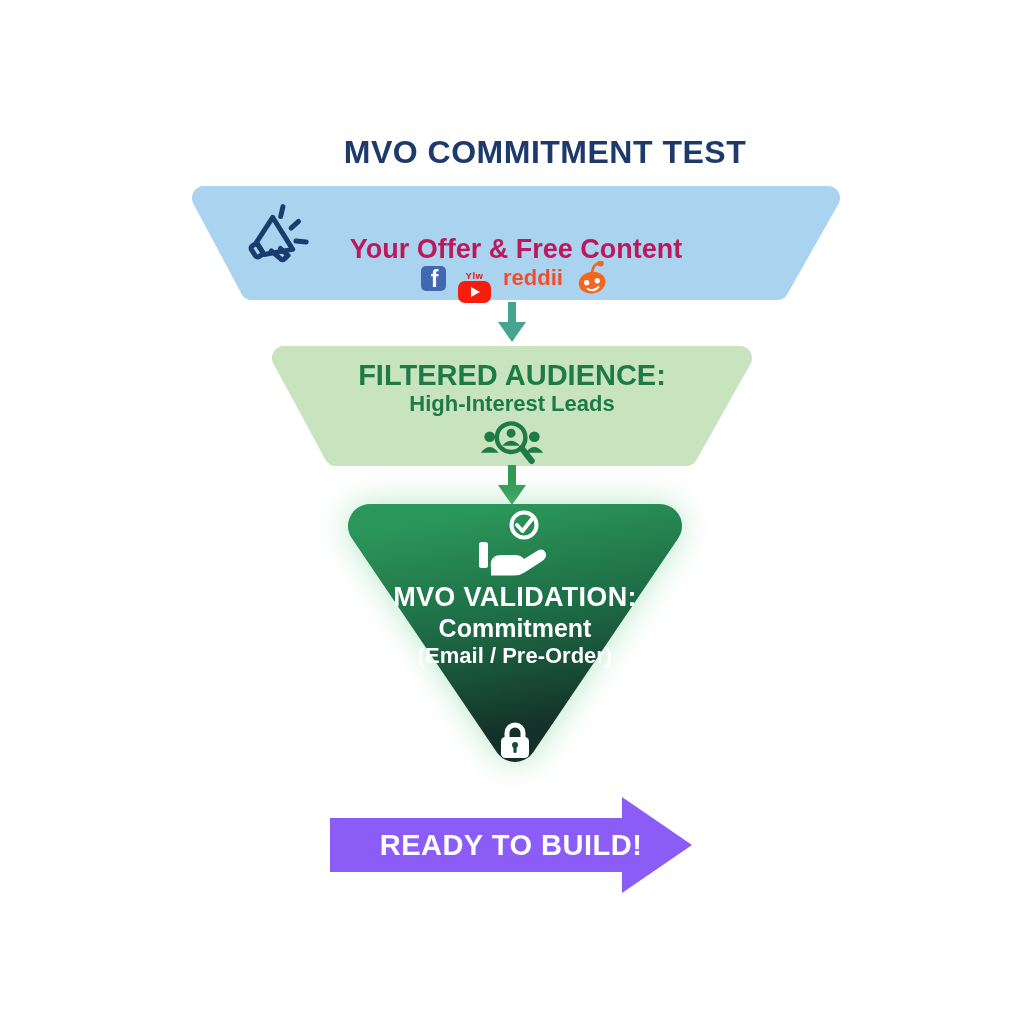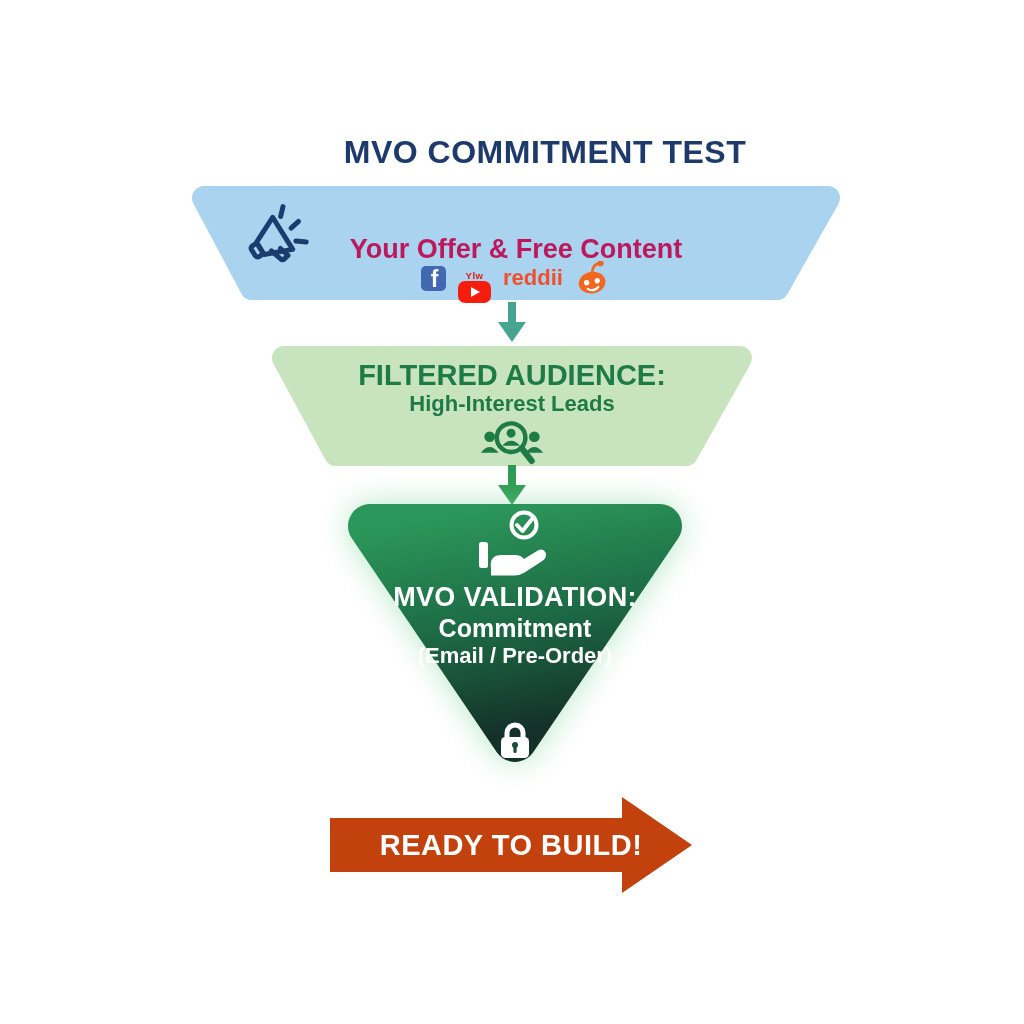--- a/index.html
+++ b/index.html
@@ -39,21 +39,21 @@
   .stage3 .glowed{filter:drop-shadow(0 0 16px rgba(134,214,160,.6));}
   .s3-icon{top:18px;left:50%;transform:translateX(-50%);}
   .s3-heading{top:90px;font-size:27px;font-weight:800;color:#FFFFFF;letter-spacing:.3px;}
   .s3-line2{top:122px;font-size:25px;font-weight:700;color:#FFFFFF;}
   .s3-line3{top:151px;font-size:22px;font-weight:600;color:#FFFFFF;}
   .s3-lock{top:228px;left:50%;transform:translateX(-50%);}
 
   .down-arrow1{left:495px;top:300px;}
   .down-arrow2{left:495px;top:463px;}
 
-  .cta{left:330px;top:797px;width:362px;height:96px;background:#c2410c;
+  .cta{left:330px;top:797px;width:362px;height:96px;background:#8b5cf6;
     clip-path:polygon(0 21px,292px 21px,292px 0,362px 48px,292px 96px,292px 75px,0 75px);
     display:flex;align-items:center;justify-content:center;}
   .cta-label{font-size:29px;font-weight:800;color:#FFFFFF;letter-spacing:.5px;}
 </style>
 </head>
 <body>
 
 <div class="canvas">
 
   <div class="abs ctr title">MVO COMMITMENT TEST</div>

